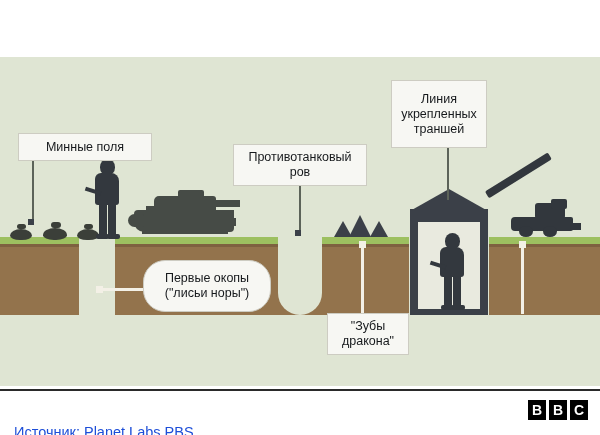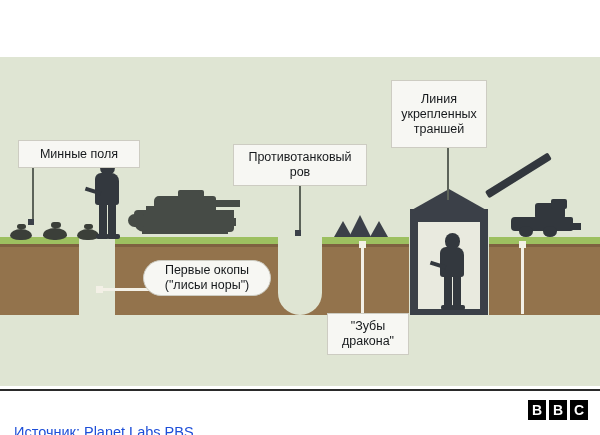--- a/index.html
+++ b/index.html
@@ -202,30 +202,30 @@
     <div class="leader-light" style="left:100px;top:231px;width:52px;height:3px;"></div>
     <div class="dot-light" style="left:96px;top:229px;"></div>
 
     <div class="leader-light" style="left:361px;top:187px;width:3px;height:70px;"></div>
     <div class="dot-light" style="left:359px;top:184px;"></div>
 
     <div class="leader-light" style="left:521px;top:187px;width:3px;height:70px;"></div>
     <div class="dot-light" style="left:519px;top:184px;"></div>
   </div>
 
-  <div class="cbox" style="left:18px;top:140px;width:122px;height:28px;">Минные поля</div>
+  <div class="cbox" style="left:18px;top:133px;width:134px;height:28px;">Минные поля</div>
 
   <div class="cbox" style="left:233px;top:144px;width:134px;height:42px;">Противотанковый
 ров</div>
 
   <div class="cbox" style="left:391px;top:80px;width:96px;height:68px;">Линия
 укрепленных
 траншей</div>
 
-  <div class="cbox" style="left:143px;top:260px;width:128px;height:36px;border-radius:22px;">Первые окопы
+  <div class="cbox" style="left:143px;top:260px;width:128px;height:52px;border-radius:22px;">Первые окопы
 ("лисьи норы")</div>
 
   <div class="cbox" style="left:327px;top:313px;width:82px;height:42px;">"Зубы
 дракона"</div>
 
 
   <div class="footer-rule"></div>
   <div class="source">Источник: Planet Labs PBS</div>
   <div class="bbc">
     <span>B</span>

